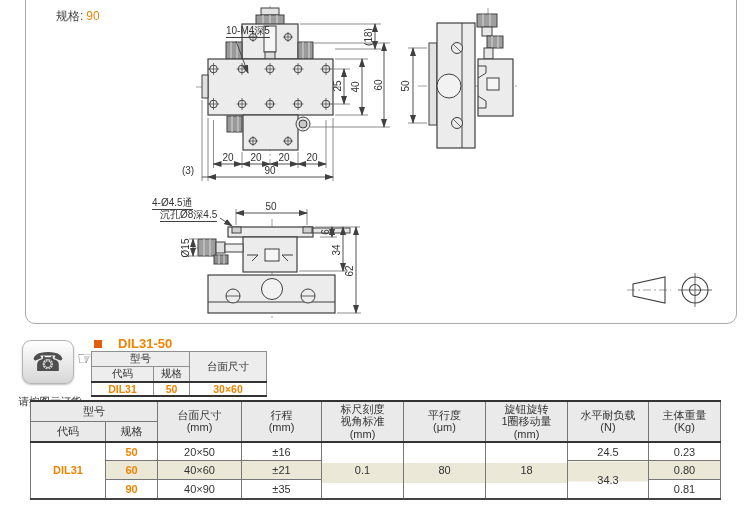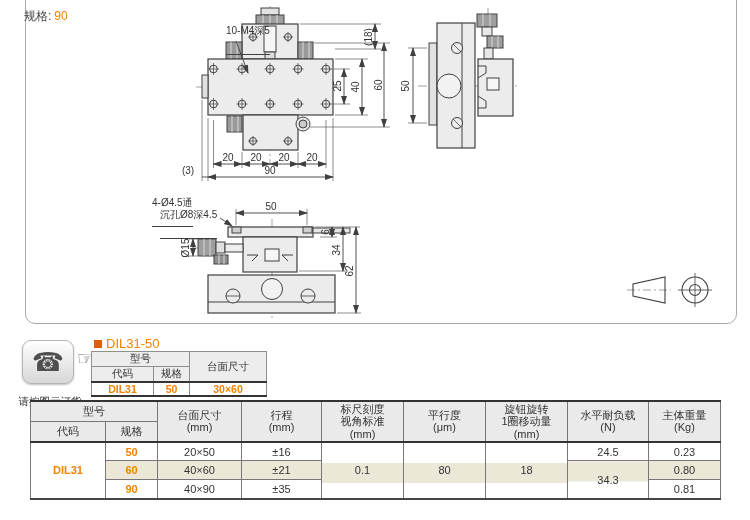--- a/index.html
+++ b/index.html
@@ -5,38 +5,38 @@
   :root{ --accent:#f08300; --highlight:#ebe8d8; }
   html,body{margin:0;padding:0;background:#fff;}
   body{font-family:"Liberation Sans","DejaVu Sans",sans-serif;color:#333;}
   #stage{position:relative;width:750px;height:520px;background:#fff;overflow:hidden;}
 
   
   #panel{position:absolute;left:25px;top:-14px;width:710px;height:336px;
          border:1px solid #a9a9a9;border-radius:10px;background:#fff;}
   #drawing-svg{position:absolute;left:0;top:0;}
 
-  .spec-line{position:absolute;left:24px;top:8px;font-size:12px;color:#444;}
+  .spec-line{position:absolute;left:56px;top:8px;font-size:12px;color:#444;}
   .spec-line .val{color:var(--accent);margin-left:3px;}
 
   .dim{position:absolute;font-size:10px;color:#333;white-space:nowrap;line-height:1;}
   .vdim{transform:translate(-50%,-50%) rotate(-90deg);}
   .hdim{transform:translate(-50%,-50%);}
-  .lead{border-bottom:1px solid #404040;padding-bottom:18px;}
+  .lead{border-bottom:1px solid #404040;padding-bottom:1px;}
   .proj-note{position:absolute;left:604px;top:302px;width:124px;text-align:center;
              font-size:10.5px;color:#333;}
 
   
   .order-icon{position:absolute;left:22px;top:340px;width:50px;height:42px;border:1px solid #b5b5b5;
       border-radius:9px;background:linear-gradient(#ffffff,#d7d7d7);display:flex;align-items:center;
       justify-content:center;font-size:26px;color:#4f4f4f;box-shadow:0 1px 2px rgba(0,0,0,.25);}
   .hand{position:absolute;left:77px;top:347px;font-size:19px;color:#666;}
   .order-note{position:absolute;left:14px;top:395px;width:72px;font-size:10.5px;color:#333;text-align:center;}
-  .mini-title{position:absolute;left:94px;top:336px;font-size:13px;font-weight:normal;color:var(--accent);
-      display:flex;align-items:center;gap:4px;}
+  .mini-title{position:absolute;left:94px;top:336px;font-size:13px;font-weight:bold;color:var(--accent);
+      display:flex;align-items:center;gap:16px;}
   .mini-title .sq{width:8px;height:8px;background:#e05f0b;display:inline-block;}
 
   #mini-table{position:absolute;left:91px;top:351px;border-collapse:collapse;font-size:10.5px;
       table-layout:fixed;border-bottom:2px solid #333;}
   #mini-table th{background:#ededed;font-weight:normal;color:#333;border:1px solid #8f8f8f;padding:0;height:11px;}
   #mini-table td{color:var(--accent);font-weight:bold;border:1px solid #8f8f8f;border-top:2px solid #333;
       text-align:center;padding:0;height:12px;}
 
   
   #spec-table{position:absolute;left:30px;top:400px;border-collapse:collapse;font-size:11px;color:#333;

